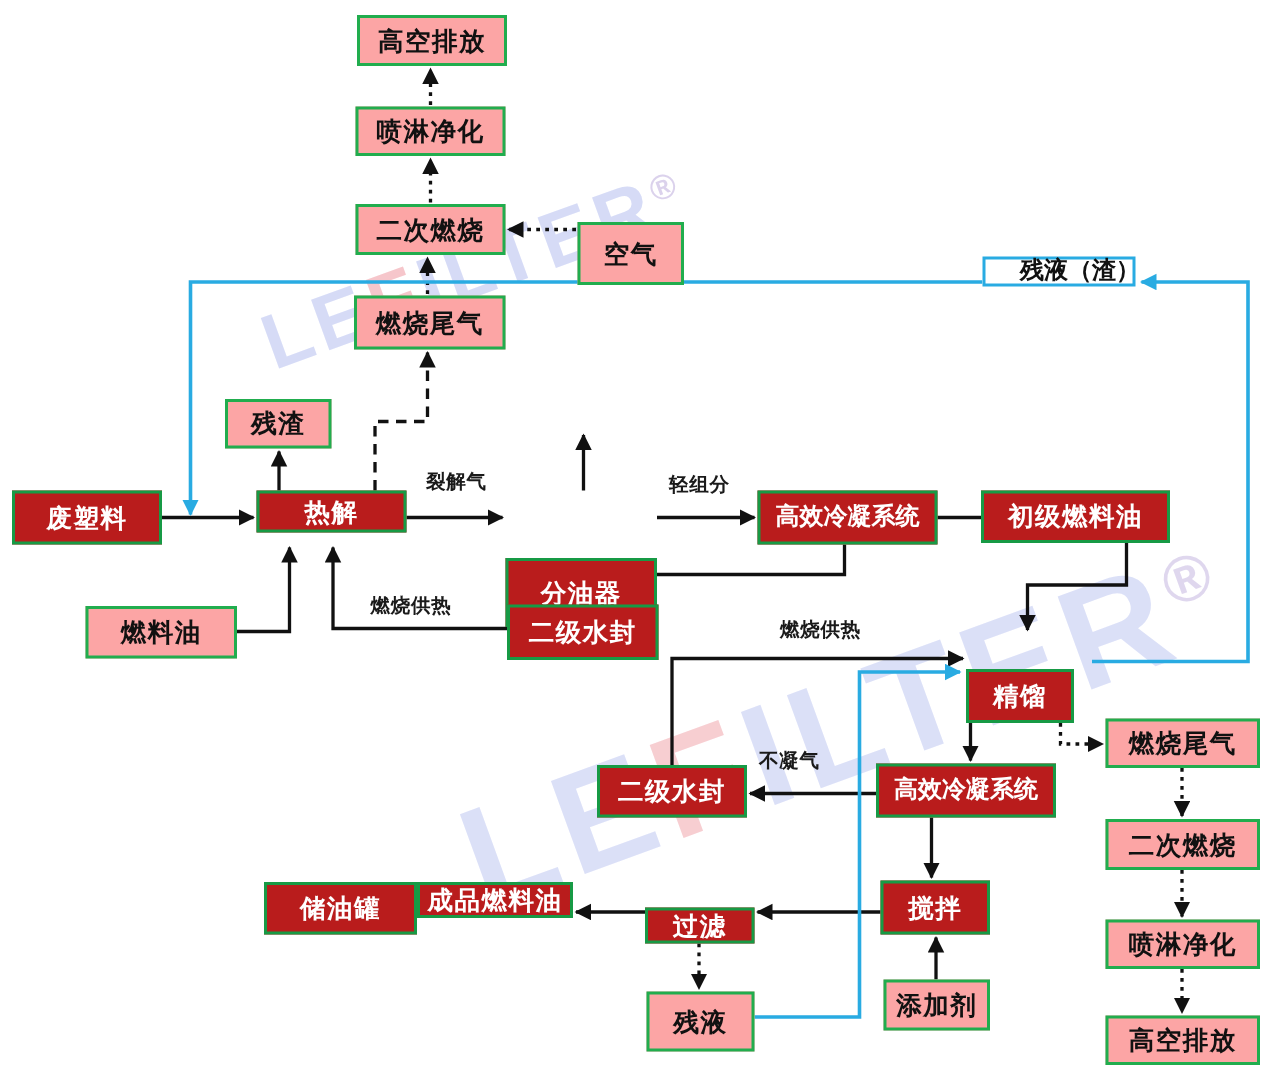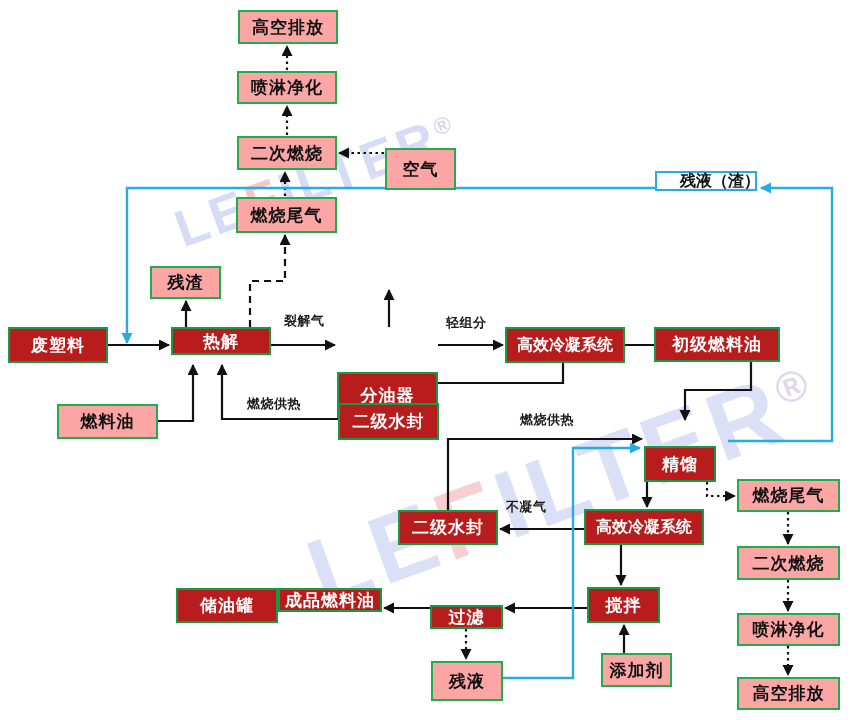--- a/index.html
+++ b/index.html
@@ -113,21 +113,21 @@
 
   <div class="node w" style="left:737px;top:479px;width:103px;height:33px;">燃烧尾气</div>
   <div class="node w" style="left:737px;top:546px;width:103px;height:34px;">二次燃烧</div>
   <div class="node w" style="left:737px;top:613px;width:103px;height:33px;">喷淋净化</div>
   <div class="node w" style="left:737px;top:677px;width:103px;height:33px;">高空排放</div>
 
   <div class="node g" style="left:587px;top:587px;width:73px;height:36px;">搅拌</div>
   <div class="node g" style="left:430px;top:587px;width:73px;height:24px;margin-top:18px;">过滤</div>
   <div class="node g" style="left:278px;top:588px;width:104px;height:24px;">成品燃料油</div>
   <div class="node g" style="left:128px;top:588px;width:102px;height:35px;margin-left:48px;">储油罐</div>
-  <div class="node w" style="left:589px;top:653px;width:71px;height:34px;margin-left:12px;">添加剂</div>
+  <div class="node w" style="left:589px;top:653px;width:71px;height:34px;">添加剂</div>
   <div class="node w" style="left:431px;top:661px;width:72px;height:40px;">残液</div>
 
   <div class="elabel" style="left:284px;top:312px;">裂解气</div>
   <div class="elabel" style="left:446px;top:314px;">轻组分</div>
   <div class="elabel" style="left:247px;top:395px;">燃烧供热</div>
   <div class="elabel" style="left:520px;top:411px;">燃烧供热</div>
   <div class="elabel" style="left:506px;top:498px;">不凝气</div>
 
 </div>
 

